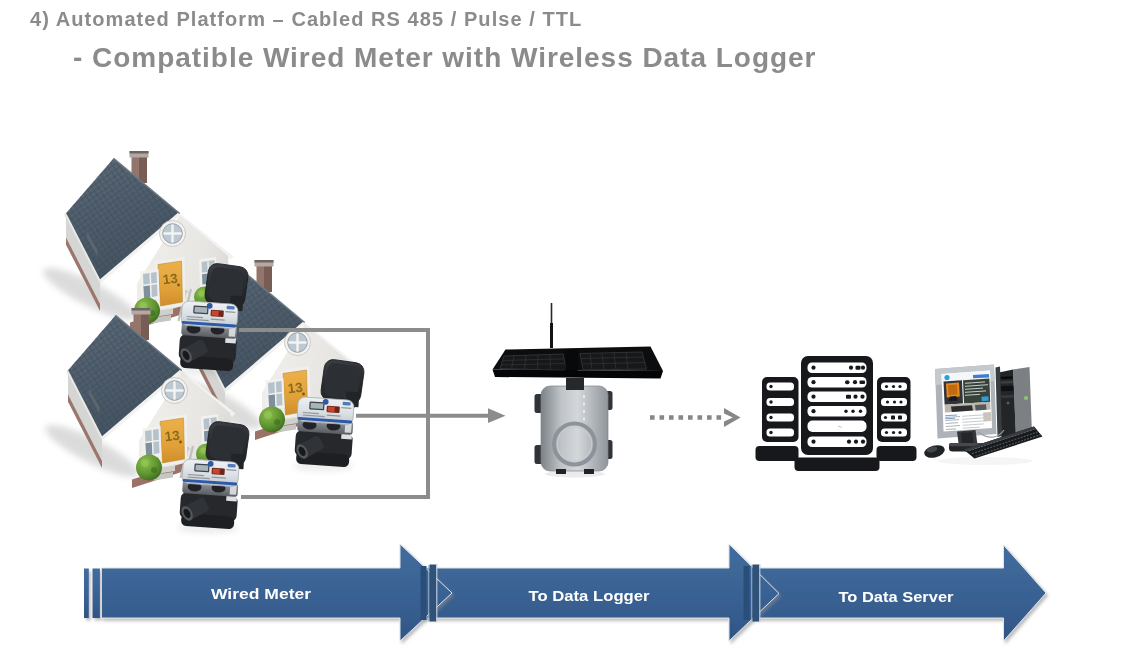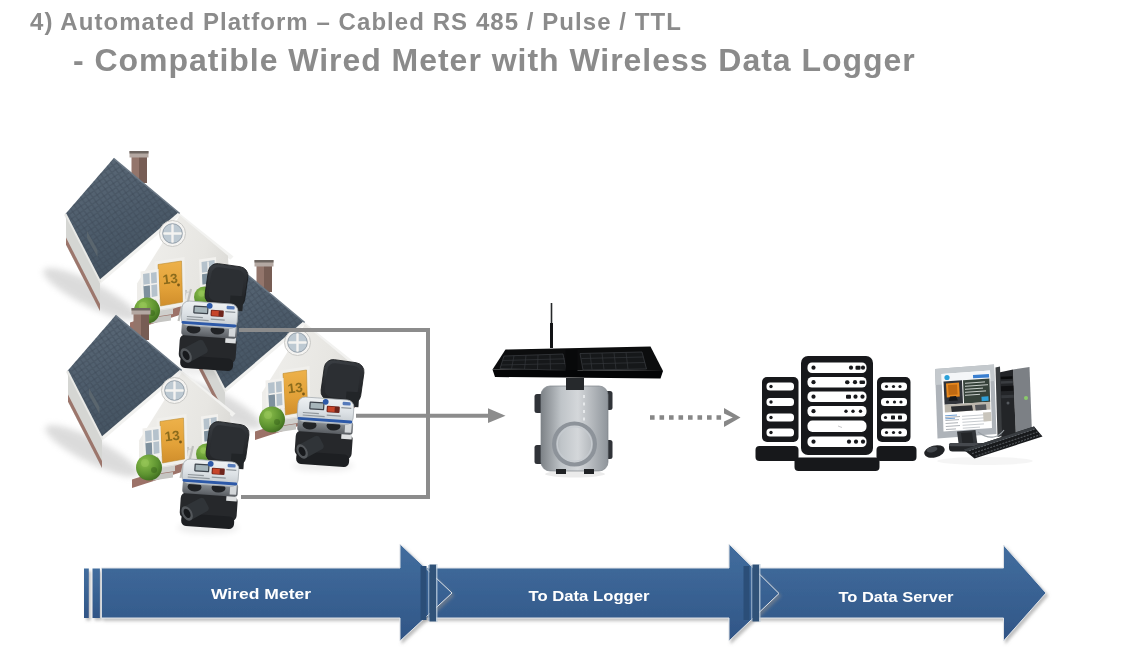--- a/index.html
+++ b/index.html
@@ -1,18 +1,18 @@
 <!DOCTYPE html>
 <html><head>
 <meta charset="utf-8">
 <style>
 html,body{margin:0;padding:0;width:1137px;height:651px;background:#ffffff;overflow:hidden}
 body{font-family:"Liberation Sans",sans-serif;position:relative}
-.t1{position:absolute;left:30px;top:8.4px;font-size:24px;font-weight:bold;color:#8b8b8b;white-space:pre;letter-spacing:1.06px}
-.t2{position:absolute;left:73px;top:41.6px;font-size:32px;font-weight:bold;color:#8b8b8b;white-space:pre;letter-spacing:0.97px}
+.t1{position:absolute;left:30px;top:8.4px;font-size:20px;font-weight:bold;color:#8b8b8b;white-space:pre;letter-spacing:1.06px}
+.t2{position:absolute;left:73px;top:41.6px;font-size:28px;font-weight:bold;color:#8b8b8b;white-space:pre;letter-spacing:0.97px}
 </style>
 </head>
 <body>
 <div class="t1">4) Automated Platform – Cabled RS 485 / Pulse / TTL</div>
 <div class="t2">- Compatible Wired Meter with Wireless Data Logger</div>
 <svg width="1137" height="651" style="position:absolute;left:0;top:0" xmlns="http://www.w3.org/2000/svg">
 <defs>
 <linearGradient id="roofg" x1="0" y1="0" x2="0.4" y2="1">
  <stop offset="0" stop-color="#5d6b79"></stop>
         <stop offset="0.55" stop-color="#4e5d6c"></stop>

